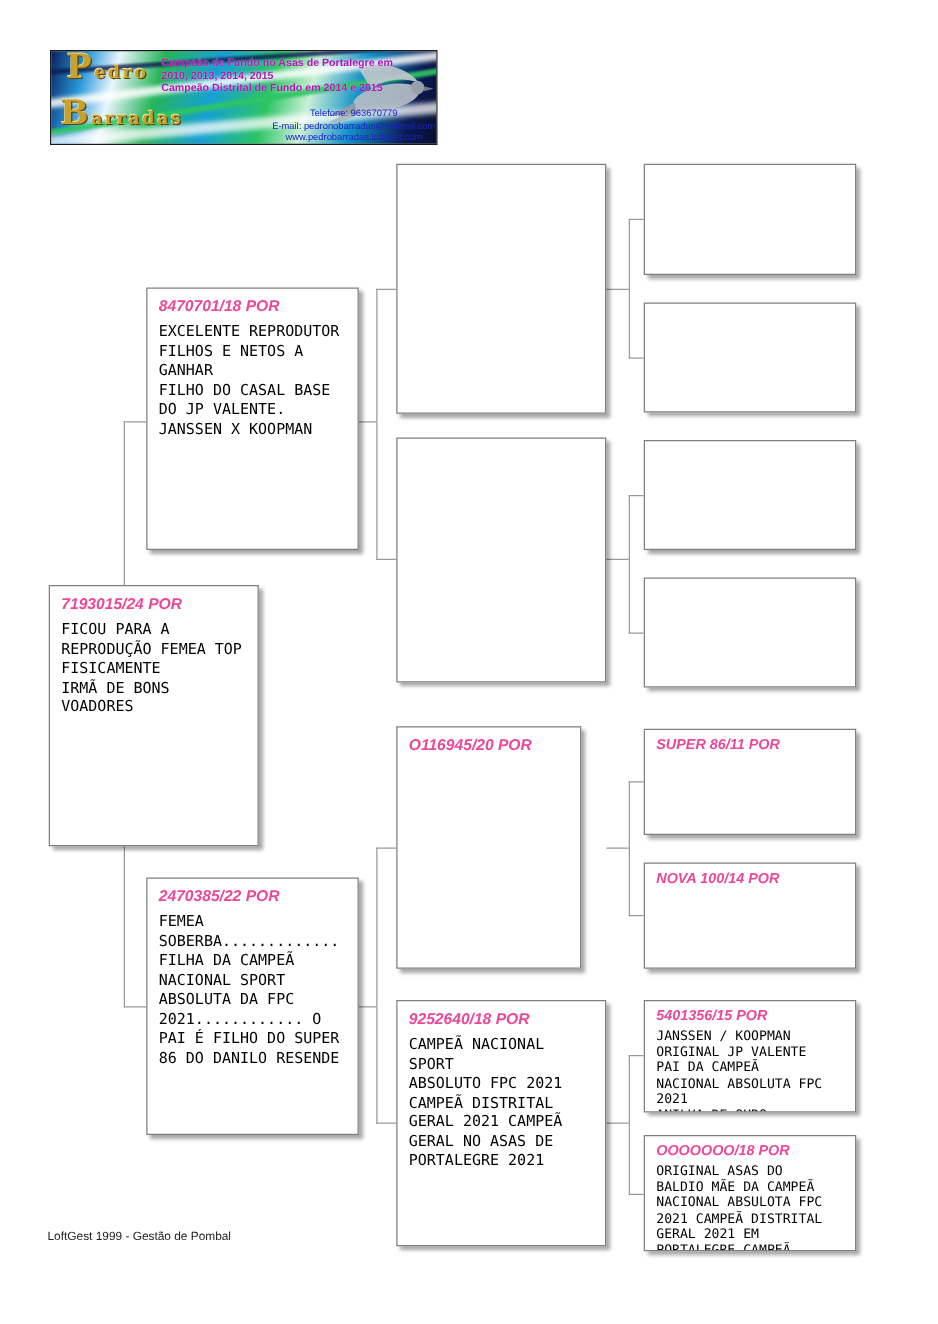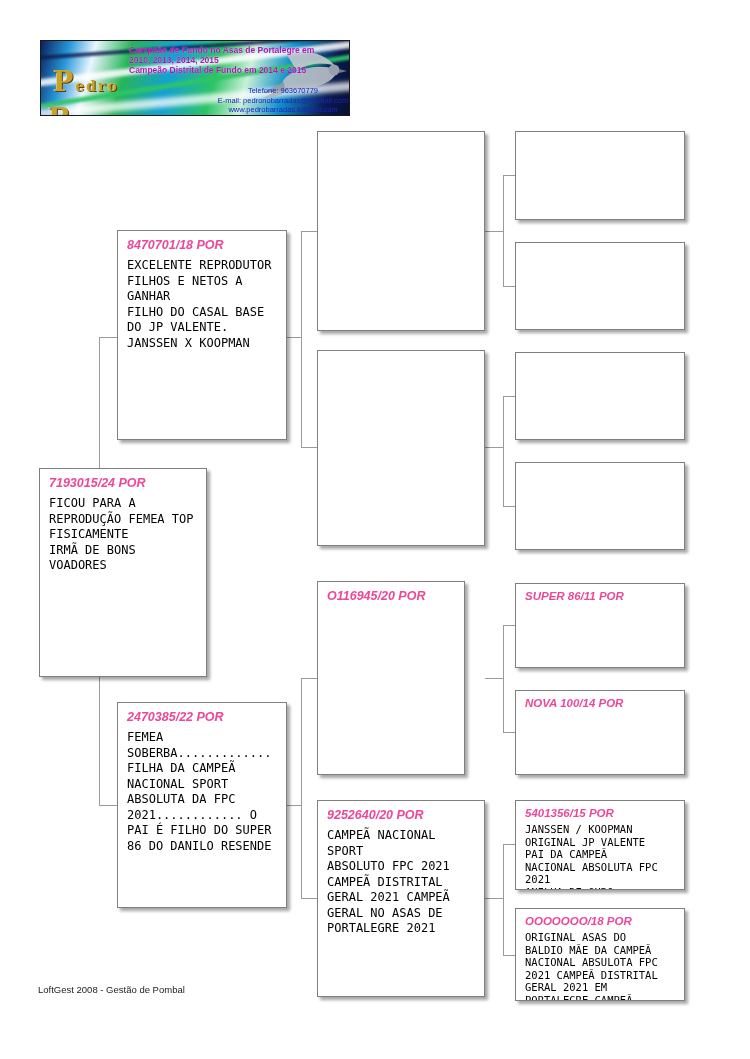--- a/index.html
+++ b/index.html
@@ -20,21 +20,20 @@
   .streak { position:absolute; pointer-events:none; }
   .streak.s1 { left:-30px; top:16px; width:420px; height:7px; background:rgba(255,255,255,.85); transform:rotate(-7deg); filter:blur(1.5px); }
   .streak.s2 { left:-30px; top:52px; width:420px; height:9px; background:rgba(255,255,255,.75); transform:rotate(-5deg); filter:blur(2px); }
   .streak.s3 { left:-30px; top:34px; width:420px; height:5px; background:rgba(46,197,100,.9); transform:rotate(-9deg); filter:blur(1px); }
   .streak.s4 { left:-30px; top:2px;  width:420px; height:4px; background:rgba(10,26,80,.8);  transform:rotate(-4deg); filter:blur(1px); }
 
   .loft-line {
     position:absolute; font-family:"DejaVu Serif", serif; font-weight:bold;
     color:#c9a22e; letter-spacing:2px; font-size:14px; line-height:20px;
     text-shadow:1px 1px 0 #5d430b, -0.5px -0.5px 0 #f2e2a0;
-    margin-top:28px;
   }
   .loft-line::first-letter { font-size:27px; }
   .loft-line.l1 { left:12px; top:3px; }
   .loft-line.l2 { left:7px;  top:40px; }
 
   .champ {
     position:absolute; left:88px; top:4px; width:226px; 
     font-weight:bold; font-size:8.5px; line-height:10px; color:#b514b5;
     text-shadow:0 0 1px rgba(230,240,255,.7);
   }
@@ -168,21 +167,21 @@
     <div class="notes"></div>
   </div>
   <div class="pbox" style="left:317px;top:350px;width:168px;height:196px">
     <div class="ring"></div>
     <div class="notes"></div>
   </div>
   <div class="pbox" style="left:317px;top:581px;width:148px;height:194px">
     <div class="ring">O116945/20 POR</div>
   </div>
   <div class="pbox" style="left:317px;top:800px;width:168px;height:197px">
-    <div class="ring">9252640/20 POR</div>
+    <div class="ring">9252640/18 POR</div>
     <div class="notes">CAMPEÃ NACIONAL SPORT
 ABSOLUTO FPC 2021
 CAMPEÃ DISTRITAL
 GERAL 2021 CAMPEÃ
 GERAL NO ASAS DE
 PORTALEGRE 2021</div>
   </div>
 
   <div class="pbox small" style="left:515px;top:131px;width:170px;height:89px">
     <div class="ring"></div>
@@ -220,15 +219,15 @@
   <div class="pbox small" style="left:515px;top:908px;width:170px;height:93px">
     <div class="ring">OOOOOOO/18 POR</div>
     <div class="notes">ORIGINAL ASAS DO
 BALDIO MÃE DA CAMPEÃ
 NACIONAL ABSULOTA FPC
 2021 CAMPEÃ DISTRITAL
 GERAL 2021 EM
 PORTALEGRE CAMPEÃ</div>
   </div>
 
-  <div class="footer">LoftGest 2008 - Gestão de Pombal</div>
+  <div class="footer">LoftGest 1999 - Gestão de Pombal</div>
 
 </div>
 
 </body></html>

